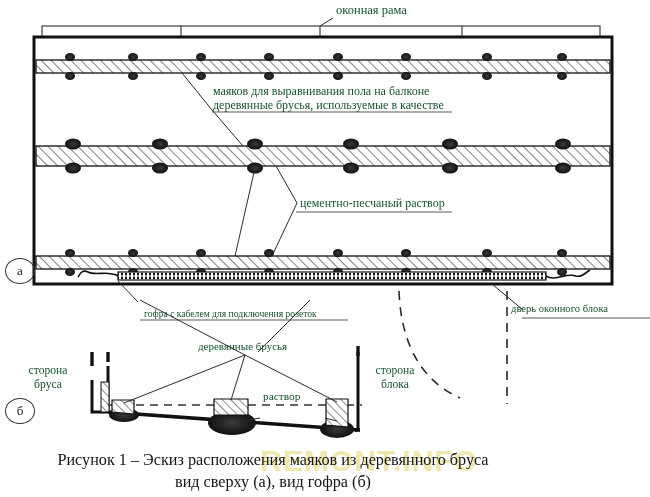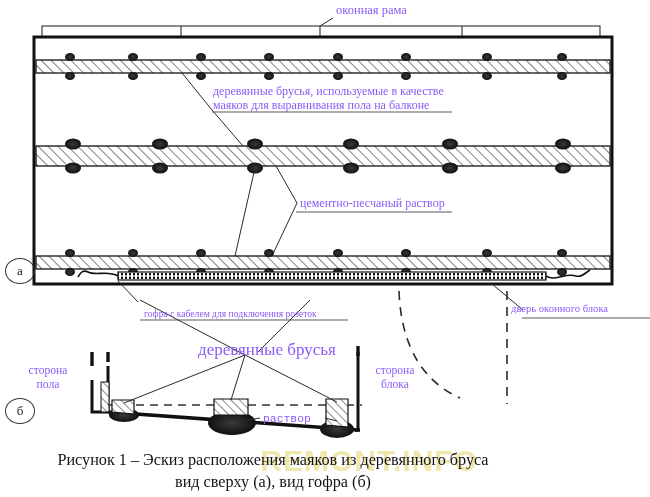--- a/index.html
+++ b/index.html
@@ -1,32 +1,32 @@
 <!DOCTYPE html>
 <html><head>
 <meta charset="utf-8">
 <style>
   html,body{margin:0;padding:0;background:#ffffff;}
   body{width:650px;height:497px;position:relative;overflow:hidden;
        font-family:"Liberation Serif","DejaVu Serif",serif;color:#1a1a1a;}
   .stage{position:absolute;inset:0;}
   svg{position:absolute;left:0;top:0;}
   .lbl{position:absolute;font-family:"Liberation Serif","DejaVu Serif",serif;
-       color:#8b5cf6;white-space:nowrap;line-height:1.18;}
+       color:#14532d;white-space:nowrap;line-height:1.18;}
 
   
   #lbl-window-frame{left:336px;top:3px;font-size:12.5px;}
   #lbl-beams-main{left:213px;top:84px;font-size:12px;text-align:left;}
   #lbl-mortar{left:300px;top:196px;font-size:12px;}
   #lbl-corrugation{left:144px;top:308px;font-size:9.6px;}
   #lbl-door-block{left:511px;top:303px;font-size:10.6px;}
-  #lbl-beams-side{left:198px;top:340px;font-size:17px;}
+  #lbl-beams-side{left:198px;top:340px;font-size:11px;}
   #lbl-door-side{left:12px;top:364px;font-size:11.6px;text-align:center;width:72px;}
   #lbl-frame-side{left:362px;top:364px;font-size:11.6px;text-align:center;width:66px;}
-  #lbl-solution{left:263px;top:413px;font-size:11.4px;font-family:Liberation Mono, monospace;}
+  #lbl-solution{left:263px;top:390px;font-size:11.4px;}
 
   #marker-a{left:5px;top:258px;}
   #marker-b{left:5px;top:398px;}
   .marker{position:absolute;width:28px;height:24px;
           display:flex;align-items:center;justify-content:center;
           border:1.2px solid #333;border-radius:50%;
           font-size:13px;font-family:"Liberation Serif","DejaVu Serif",serif;}
 
   #caption{position:absolute;left:0;top:450px;width:546px;text-align:center;
            font-size:16.2px;line-height:1.33;color:#141414;}
@@ -197,35 +197,35 @@
       <polyline points="310,300 258,352" fill="none" stroke="#2a2a2a" stroke-width="1"></polyline>
 
       <polyline points="260,418 248,420" fill="none" stroke="#2a2a2a" stroke-width="1"></polyline>
       <polyline points="325,418 337,421" fill="none" stroke="#2a2a2a" stroke-width="1"></polyline>
     </g>
   </svg>
 
   <div class="lbl" id="lbl-window-frame">оконная рама</div>
 
   <div class="lbl" id="lbl-beams-main">
+    <div>маяков для выравнивания пола на балконе</div>
     <div>деревянные брусья, используемые в качестве</div>
-    <div>маяков для выравнивания пола на балконе</div>
   </div>
 
   <div class="lbl" id="lbl-mortar">цементно-песчаный раствор</div>
 
   <div class="lbl" id="lbl-corrugation">гофра с кабелем для подключения розеток</div>
 
   <div class="lbl" id="lbl-door-block">дверь оконного блока</div>
 
   <div class="lbl" id="lbl-beams-side">деревянные брусья</div>
 
   <div class="lbl" id="lbl-door-side">
     <div>сторона</div>
-    <div>пола</div>
+    <div>бруса</div>
   </div>
 
   <div class="lbl" id="lbl-frame-side">
     <div>сторона</div>
     <div>блока</div>
   </div>
 
   <div class="lbl" id="lbl-solution">раствор</div>
 
   <div class="marker" id="marker-a">а</div>

